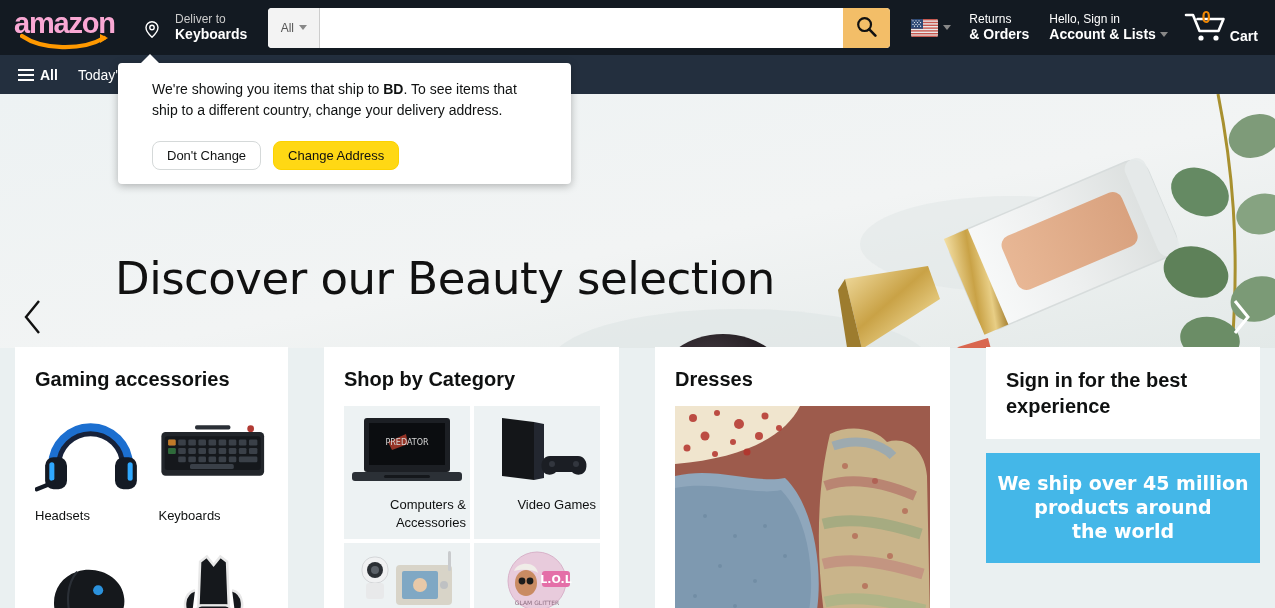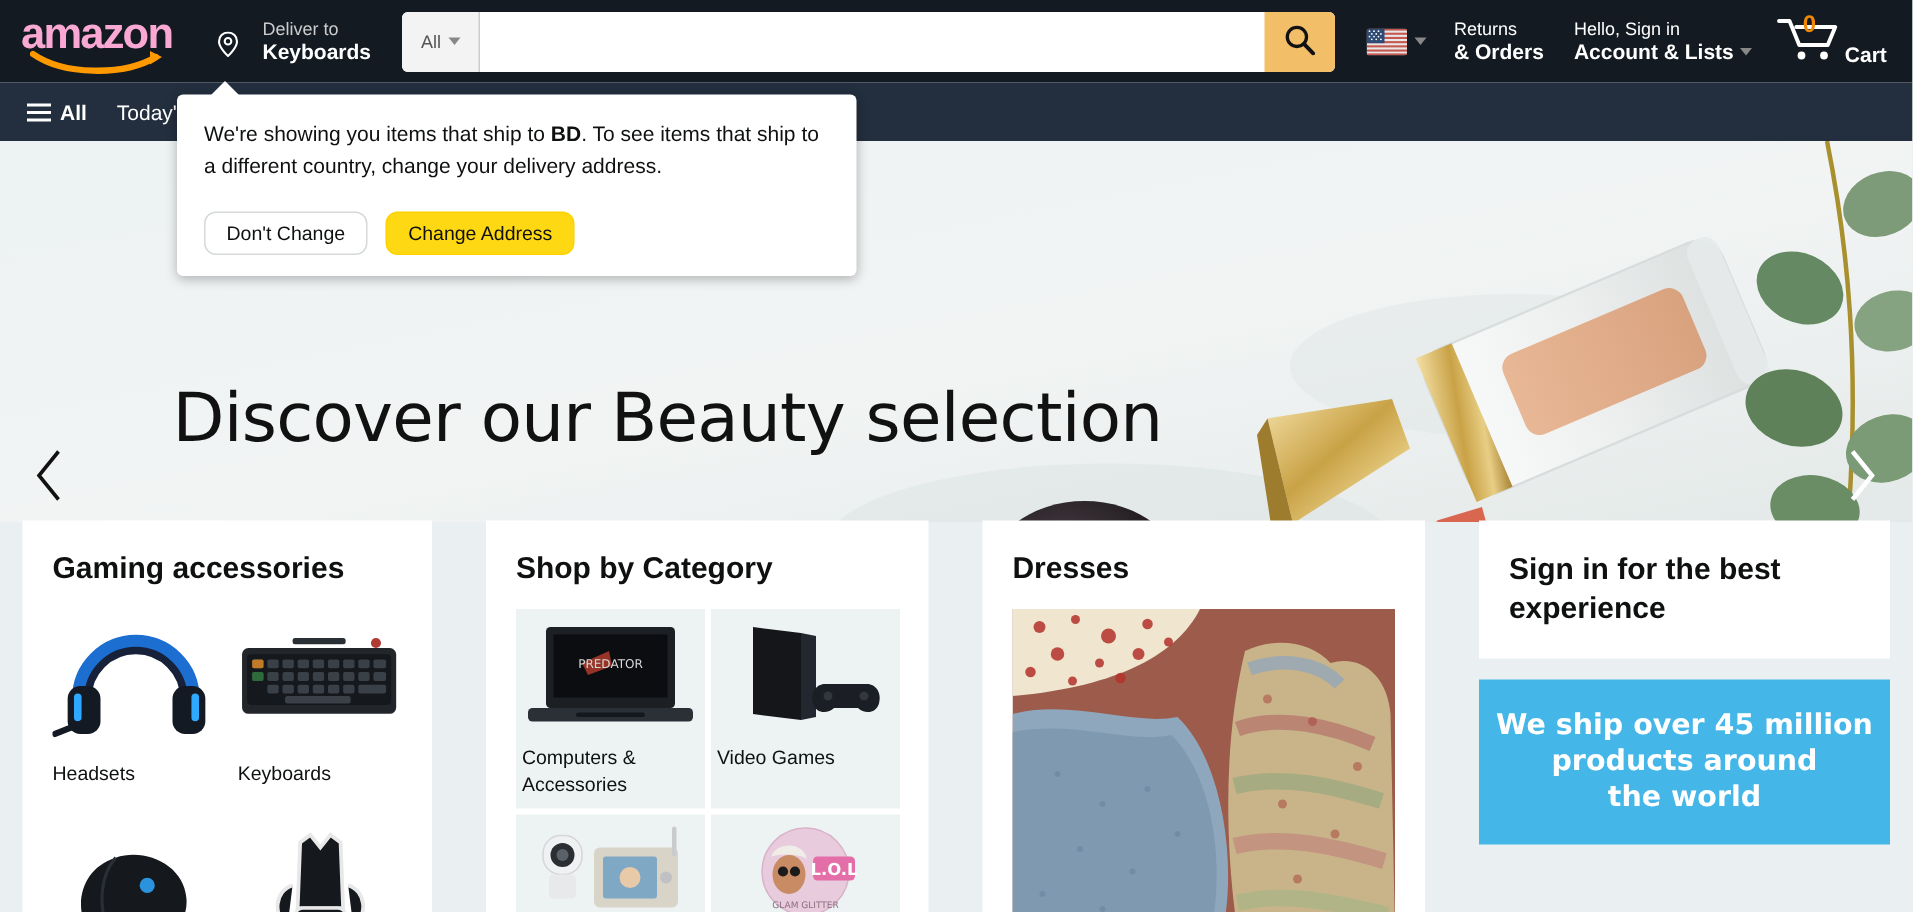--- a/index.html
+++ b/index.html
@@ -128,21 +128,21 @@
   .card h2 {
     font-size: 20px; font-weight: bold; color: #0F1111; margin-bottom: 14px;
     line-height: 1.25;
   }
   .grid2 { display: grid; grid-template-columns: 1fr 1fr; gap: 16px 14px; }
   .tile { cursor: pointer; }
   .tile-img { width: 100%; height: 95px; display:block; }
   .tile-lbl { font-size: 13px; color: #0F1111; margin-top: 7px; }
 
   .cat-grid { display: grid; grid-template-columns: 1fr 1fr; gap: 4px; }
-  .cat-tile { background: #EDF2F3; padding: 6px 4px 8px; text-align: left; cursor: pointer; }
+  .cat-tile { background: #EDF2F3; padding: 6px 4px 8px; text-align: right; cursor: pointer; }
   .cat-tile img, .cat-tile svg { display:block; margin:0 auto; }
   .cat-lbl { font-size: 13px; color: #0F1111; margin-top: 6px; line-height:1.35; }
 
   .dress-img { width: 255px; height: 215px; display:block; }
 
   
   .rightcol {
     width: 300px; display: flex; flex-direction: column; gap: 14px;
   }
   .signin-card { background: #fff; padding: 20px; }
@@ -157,21 +157,21 @@
     justify-content: center; text-align: center;
   }
   .ship-banner div {
     color: #fff; font-size: 19px; font-weight: bold; line-height: 1.25;
     font-family: "DejaVu Sans", sans-serif;
   }
 
   
   .popup {
     position: absolute; left: 118px; top: 63px; width: 453px;
-    background: #fff; border-radius: 4px; padding: 16px 18px 14px;
+    background: #fff; border-radius: 4px; padding: 16px 34px 14px;
     box-shadow: 0 2px 8px rgba(0,0,0,.28); z-index: 50;
   }
   .popup:before {
     content: ""; position: absolute; top: -9px; left: 22px;
     border-left: 10px solid transparent; border-right: 10px solid transparent;
     border-bottom: 10px solid #fff;
   }
   .popup-text { font-size: 14px; color: #0F1111; line-height: 1.5; }
   .popup-text b { font-weight: bold; }
   .popup-actions { display: flex; gap: 12px; margin-top: 20px; }

